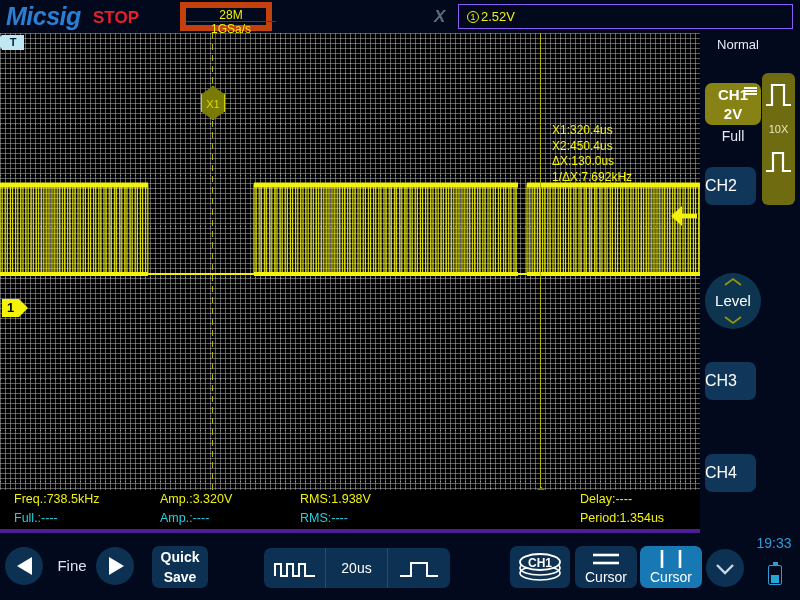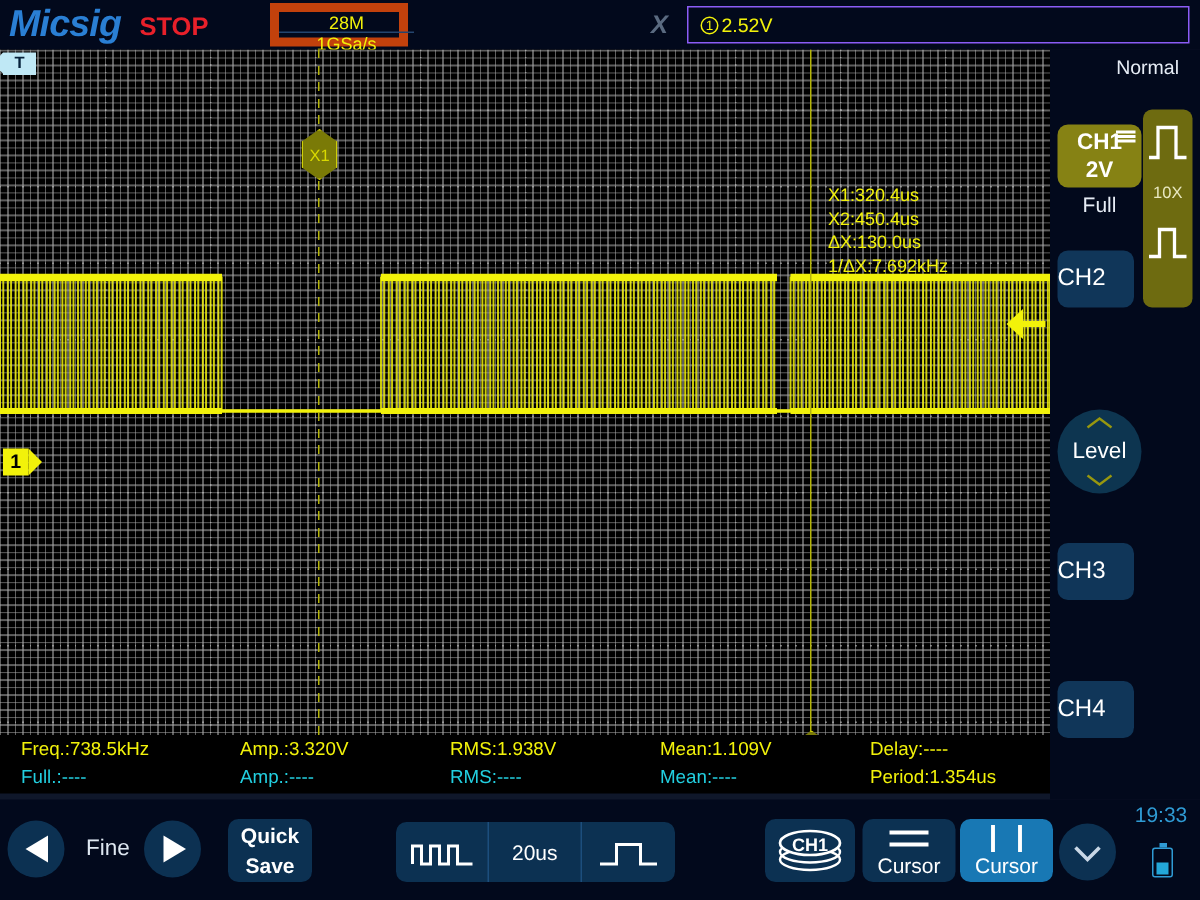--- a/index.html
+++ b/index.html
@@ -3,21 +3,21 @@
 <meta charset="utf-8">
 <title>Micsig Oscilloscope</title>
 <style>
   * { box-sizing: border-box; margin: 0; padding: 0; }
   html, body {
     width: 800px; height: 600px;
     background: #000814;
     font-family: "Liberation Sans", sans-serif;
     overflow: hidden;
   }
-  #app { position: relative; width: 800px; height: 600px; background: #0f172a; }
+  #app { position: relative; width: 800px; height: 600px; background: #4c1d95; }
 
   
   #header {
     position: absolute; left: 0; top: 0; width: 800px; height: 33px;
     background: #02091c;
   }
   #logo {
     position: absolute; left: 6px; top: 2px;
     font-size: 25px; font-weight: bold; font-style: italic;
     color: #2a7fd4; letter-spacing: -0.5px;
@@ -177,22 +177,22 @@
   .meas-col { position: absolute; top: 0; width: 150px; }
   .meas-a { color: #f2f20a; font-size: 12.5px; line-height: 19px; }
   .meas-b { color: #22cfe0; font-size: 12.5px; line-height: 19px; }
 
   
   #sidebar {
     position: absolute; left: 700px; top: 33px; width: 100px; height: 500px;
     background: #02091c;
   }
   #trig-mode {
-    position: absolute; left: 18px; top: 4px; width: 68px;
-    color: #e6ecf5; font-size: 13px; text-align: right;
+    position: absolute; left: 4px; top: 4px; width: 68px;
+    color: #e6ecf5; font-size: 13px; text-align: center;
   }
   #ch1-btn {
     position: absolute; left: 5px; top: 50px; width: 56px; height: 42px;
     background: #868214; border-radius: 7px; color: #ffffff;
     font-size: 15px; font-weight: bold; text-align: center; line-height: 19px;
     padding-top: 2px;
   }
   #ch1-coupling {
     position: absolute; right: 4px; top: 4px; width: 13px; height: 8px;
   }
@@ -398,24 +398,20 @@
       <div class="meas-b">Full.:----</div>
     </div>
     <div class="meas-col" style="left:160px">
       <div class="meas-a">Amp.:3.320V</div>
       <div class="meas-b">Amp.:----</div>
     </div>
     <div class="meas-col" style="left:300px">
       <div class="meas-a">RMS:1.938V</div>
       <div class="meas-b">RMS:----</div>
     </div>
-    <div class="meas-col" style="left:440px">
-      <div class="meas-a">Mean:1.109V</div>
-      <div class="meas-b">Mean:----</div>
-    </div>
     <div class="meas-col" style="left:580px">
       <div class="meas-a">Delay:----</div>
       <div class="meas-a">Period:1.354us</div>
     </div>
   </div>
 
   <div id="sidebar">
     <div id="trig-mode">Normal</div>
 
     <div id="ch1-btn">

